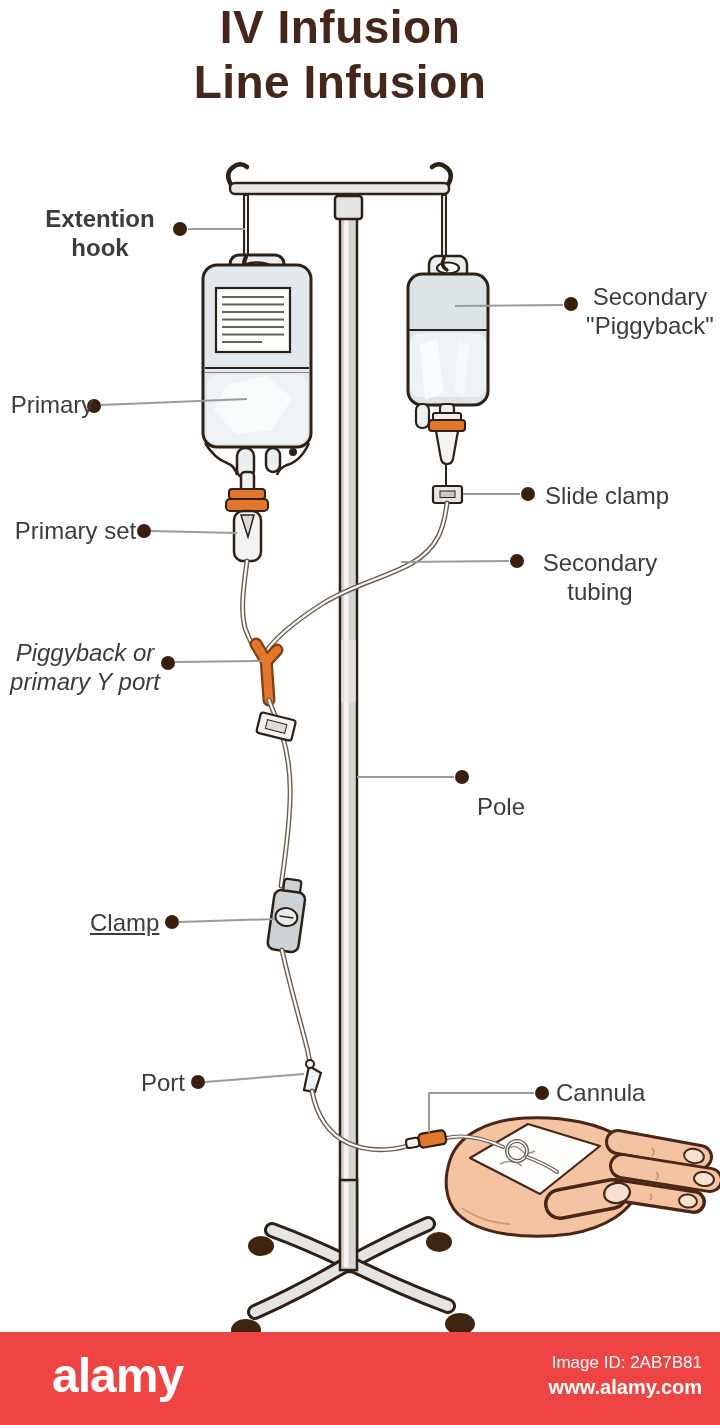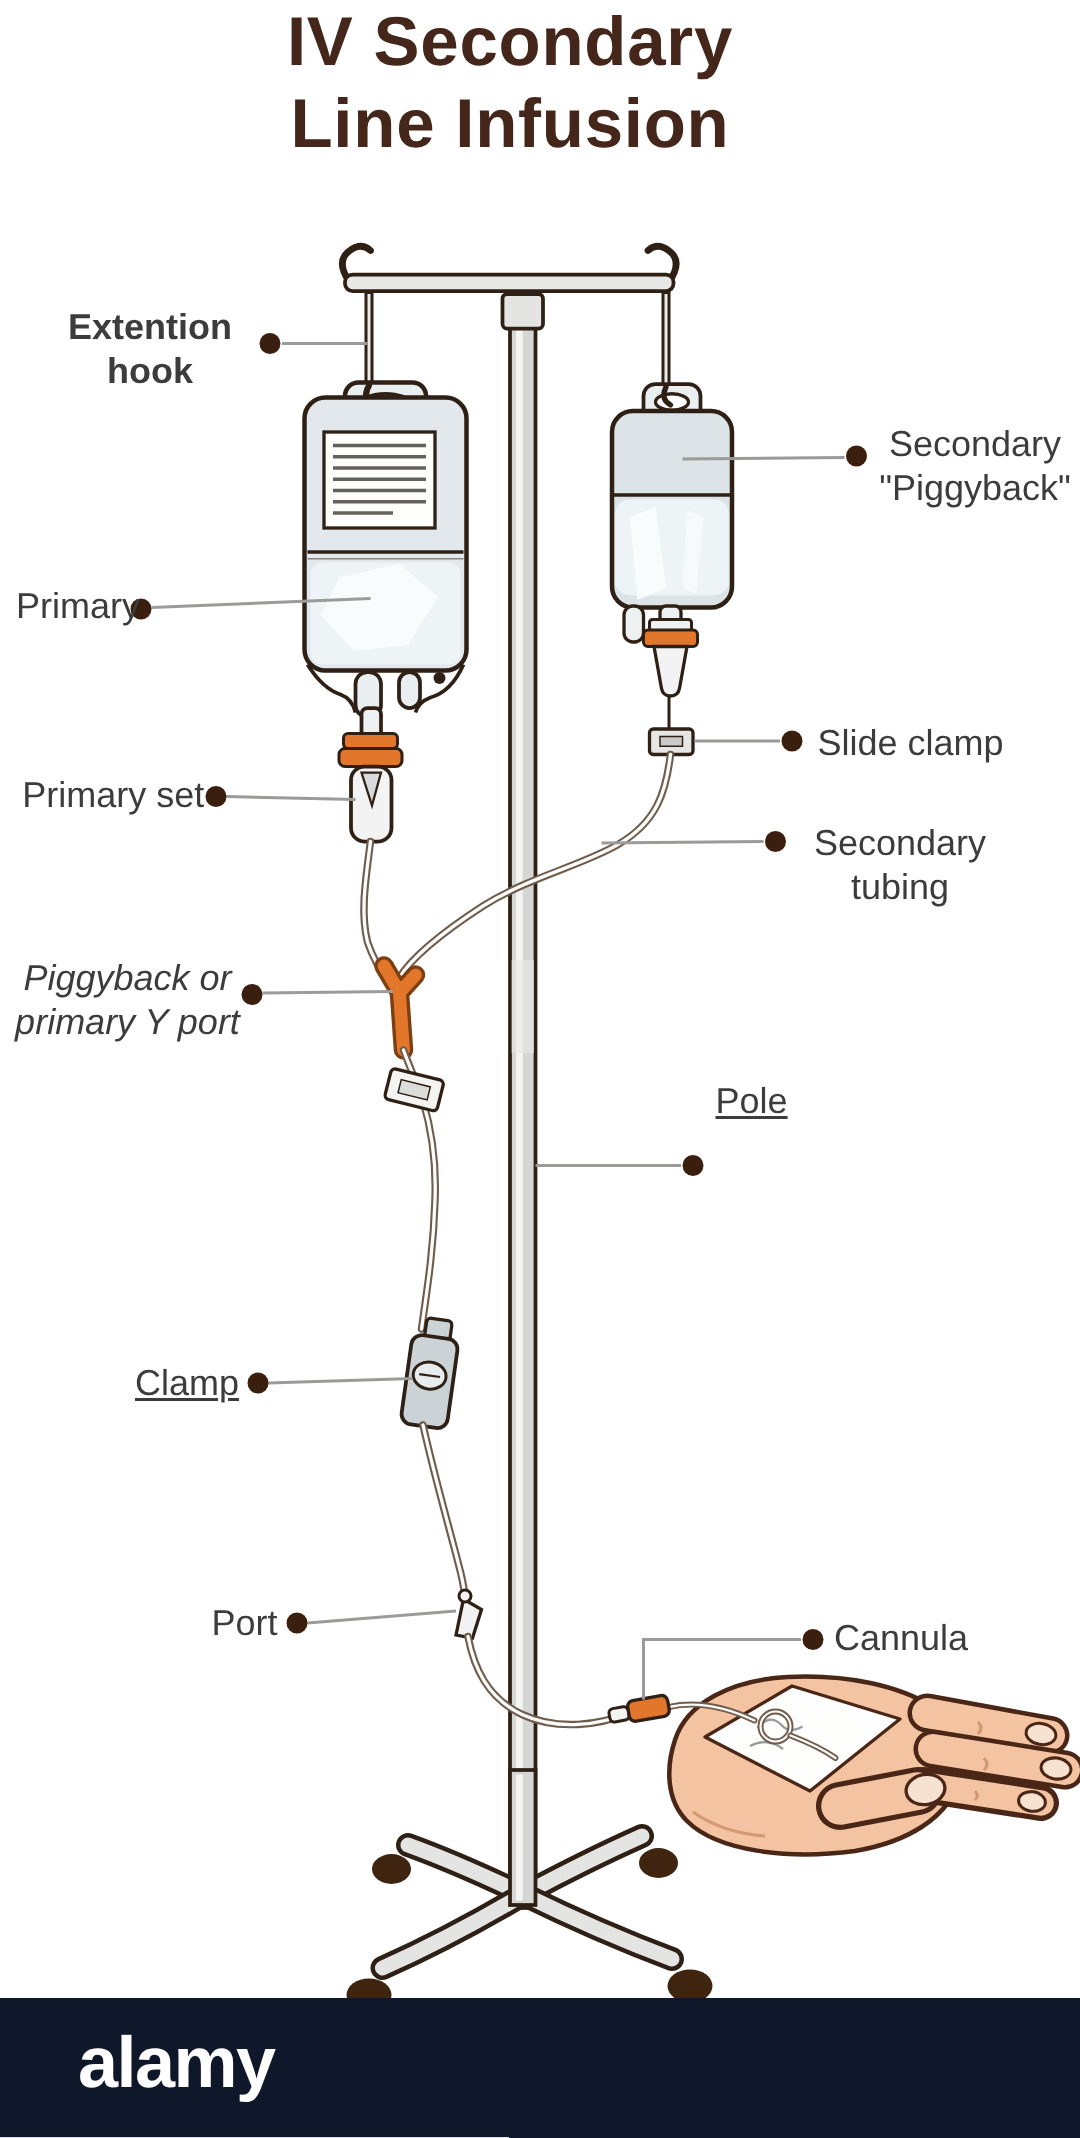--- a/index.html
+++ b/index.html
@@ -3,21 +3,21 @@
 <meta charset="utf-8">
 <style>
   html,body{margin:0;padding:0;background:#ffffff;}
   #canvas{position:relative;width:720px;height:1425px;background:#ffffff;overflow:hidden;
           font-family:"Liberation Sans", sans-serif;}
   .title{position:absolute;left:110px;top:0px;width:460px;text-align:center;
          color:#45261a;font-weight:bold;font-size:46px;line-height:55px;letter-spacing:.5px;}
   .lbl{position:absolute;color:#3c3c3c;font-size:24px;line-height:29px;}
   .c{text-align:center;}
   .svgwrap{position:absolute;left:0;top:0;width:720px;height:1425px;}
-  .footer{position:absolute;left:0;top:1332px;width:720px;height:93px;background:#0f172a;}
+  .footer{position:absolute;left:0;top:1332px;width:720px;height:93px;background:#ef4444;}
   .footer .logo{position:absolute;left:52px;top:16px;color:#ffffff;font-weight:bold;
                 font-size:48px;letter-spacing:-1px;}
   .footer .right{position:absolute;right:18px;top:20px;text-align:right;color:#ffffff;}
   .footer .imgid{font-size:17px;line-height:22px;}
   .footer .site{font-size:20px;font-weight:bold;line-height:26px;}
 </style>
 </head>
 <body>
 
 <div id="canvas">
@@ -235,33 +235,37 @@
       <circle cx="517" cy="561" r="7"></circle>
       <circle cx="462" cy="777" r="7"></circle>
       <circle cx="172" cy="922" r="7"></circle>
       <circle cx="198" cy="1082" r="7"></circle>
       <circle cx="542" cy="1093" r="7"></circle>
     </g>
   </svg>
   </div>
 
   <div class="title">
-    <div>IV Secondary</div>
+    <div>IV Infusion</div>
     <div>Line Infusion</div>
   </div>
 
   <div class="lbl c" style="left:30px;top:204px;width:140px;font-weight:bold;">Extention hook</div>
   <div class="lbl c" style="left:565px;top:282px;width:170px;">Secondary "Piggyback"</div>
   <div class="lbl" style="left:2px;top:390px;width:100px;text-align:center;">Primary</div>
   <div class="lbl" style="left:8px;top:516px;width:135px;text-align:center;">Primary set</div>
   <div class="lbl c" style="left:5px;top:638px;width:160px;font-style:italic;">Piggyback or primary Y port</div>
   <div class="lbl" style="left:545px;top:481px;width:170px;">Slide clamp</div>
   <div class="lbl c" style="left:535px;top:548px;width:130px;">Secondary tubing</div>
-  <div class="lbl" style="left:477px;top:720px;width:80px;text-decoration:underline;">Pole</div>
+  <div class="lbl" style="left:477px;top:792px;width:80px;">Pole</div>
   <div class="lbl" style="left:90px;top:908px;width:90px;text-decoration:underline;">Clamp</div>
   <div class="lbl" style="left:141px;top:1068px;width:60px;">Port</div>
   <div class="lbl" style="left:556px;top:1078px;width:120px;">Cannula</div>
 
   <div class="footer">
     <div class="logo">alamy</div>
+    <div class="right">
+      <div class="imgid">Image ID: 2AB7B81</div>
+      <div class="site">www.alamy.com</div>
+    </div>
   </div>
 
 </div>
 
 </body></html>

